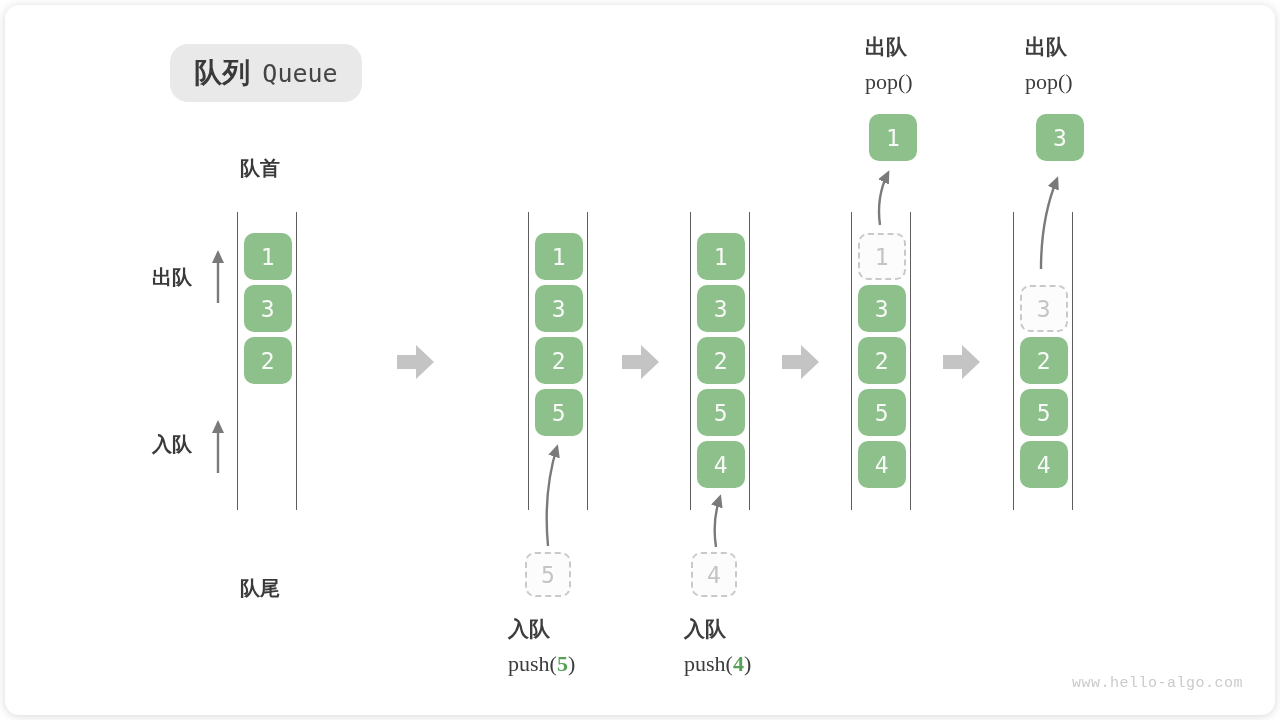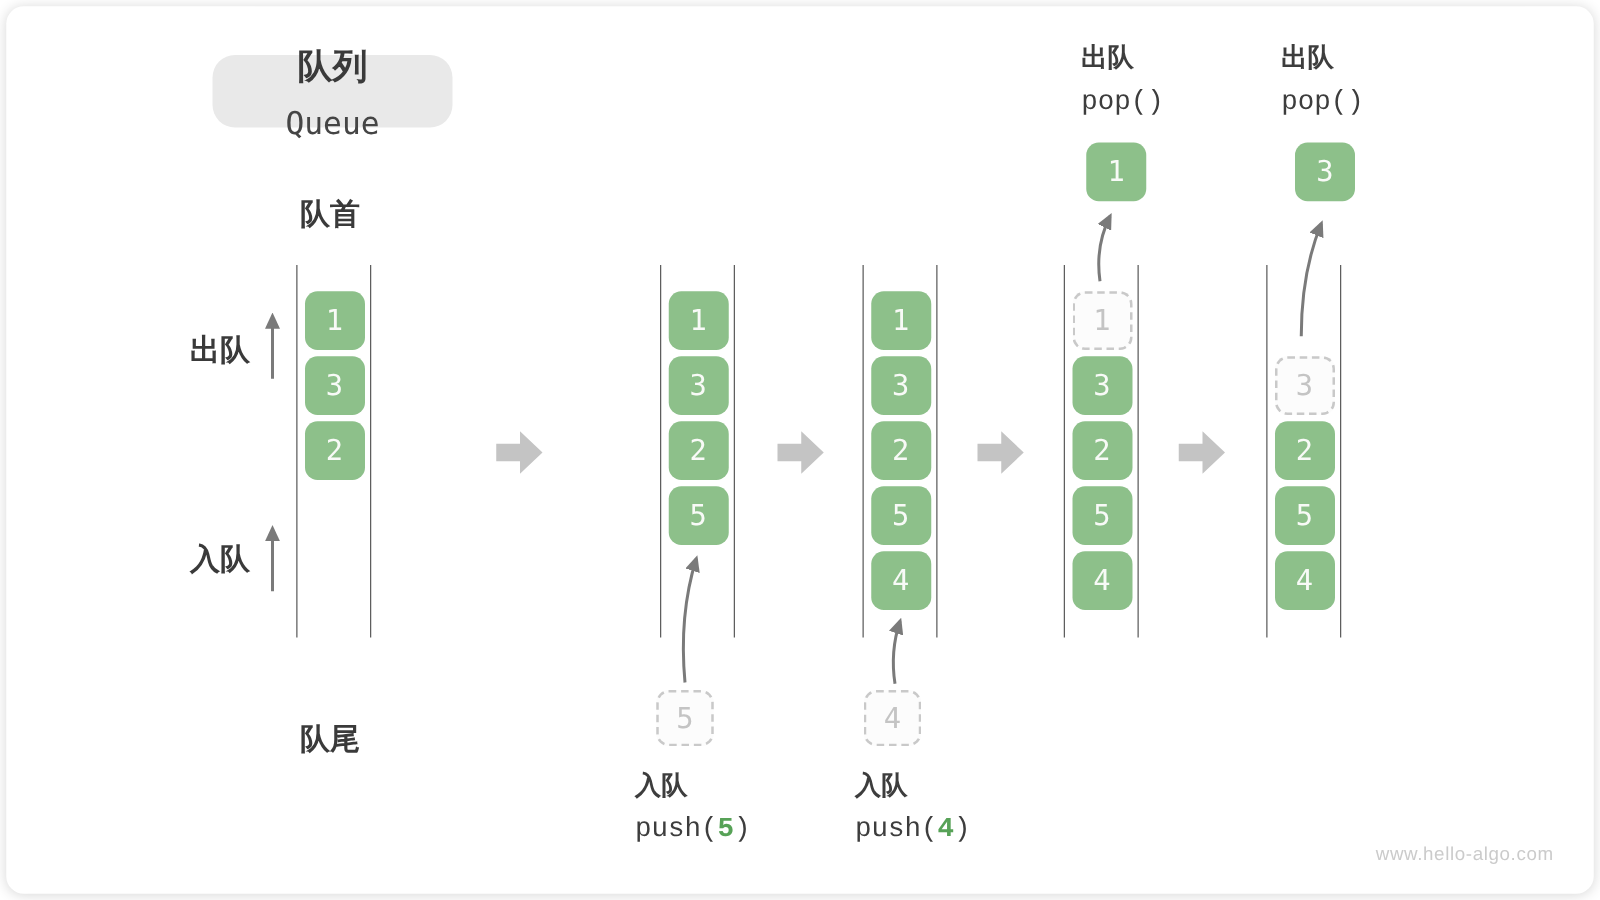--- a/index.html
+++ b/index.html
@@ -1,34 +1,34 @@
 <!DOCTYPE html>
 <html><head>
 <meta charset="utf-8">
 <style>
   html,body{margin:0;padding:0;background:#ffffff;}
   .canvas{position:relative;width:1280px;height:720px;background:#ffffff;overflow:hidden;
           font-family:"Liberation Sans",sans-serif;}
   .card{position:absolute;left:5px;top:5px;right:5px;bottom:5px;background:#ffffff;
         border-radius:14px;box-shadow:0 1px 10px rgba(0,0,0,0.16);}
   .title-box{position:absolute;left:170px;top:44px;width:192px;height:58px;background:#E9E9E9;
-             border-radius:18px;display:flex;align-items:center;justify-content:center;gap:12px;flex-direction:column;}
+             border-radius:18px;display:flex;align-items:center;justify-content:center;gap:12px;}
   .title-zh{font-size:28px;font-weight:700;color:#3A3A3A;}
   .title-en{font-family:"DejaVu Sans Mono",monospace;font-size:25px;color:#454545;}
-  .side-label{position:absolute;font-size:24px;font-weight:700;color:#3A3A3A;white-space:nowrap;}
+  .side-label{position:absolute;font-size:20px;font-weight:700;color:#3A3A3A;white-space:nowrap;}
   .channel{position:absolute;width:58px;border-left:1.6px solid #5E5E5E;border-right:1.6px solid #5E5E5E;}
   .slot{position:absolute;width:48px;height:47px;border-radius:10px;display:flex;align-items:center;
         justify-content:center;font-family:"DejaVu Sans Mono",monospace;font-size:23px;box-sizing:border-box;}
   .slot.filled{background:#8DC08A;color:#F8FAF7;}
   .slot.ghost{background:#FCFCFC;border:2px dashed #C9C9C9;color:#C4C4C4;}
   .caption{position:absolute;white-space:nowrap;}
   .cap-zh{font-size:21px;font-weight:600;color:#3D3D3D;line-height:34px;}
-  .cap-code{font-family:Liberation Mono, monospace;font-size:22px;color:#3D3D3D;line-height:36px;}
+  .cap-code{font-family:Liberation Serif, serif;font-size:22px;color:#3D3D3D;line-height:36px;}
   .cap-code .arg{color:#57A257;font-weight:700;}
-  .watermark{position:absolute;right:37px;top:675px;font-family:Liberation Sans, sans-serif;
+  .watermark{position:absolute;right:37px;top:675px;font-family:Liberation Mono, monospace;
              font-size:15px;color:#CBCBCB;letter-spacing:0.5px;margin-left:28px;}
   svg.overlay{position:absolute;left:0;top:0;width:1280px;height:720px;pointer-events:none;}
 </style>
 </head>
 <body>
 
 <div class="canvas">
   <div class="card"></div>
 
   <svg class="overlay" id="overlay" viewBox="0 0 1280 720" xmlns="http://www.w3.org/2000/svg">

